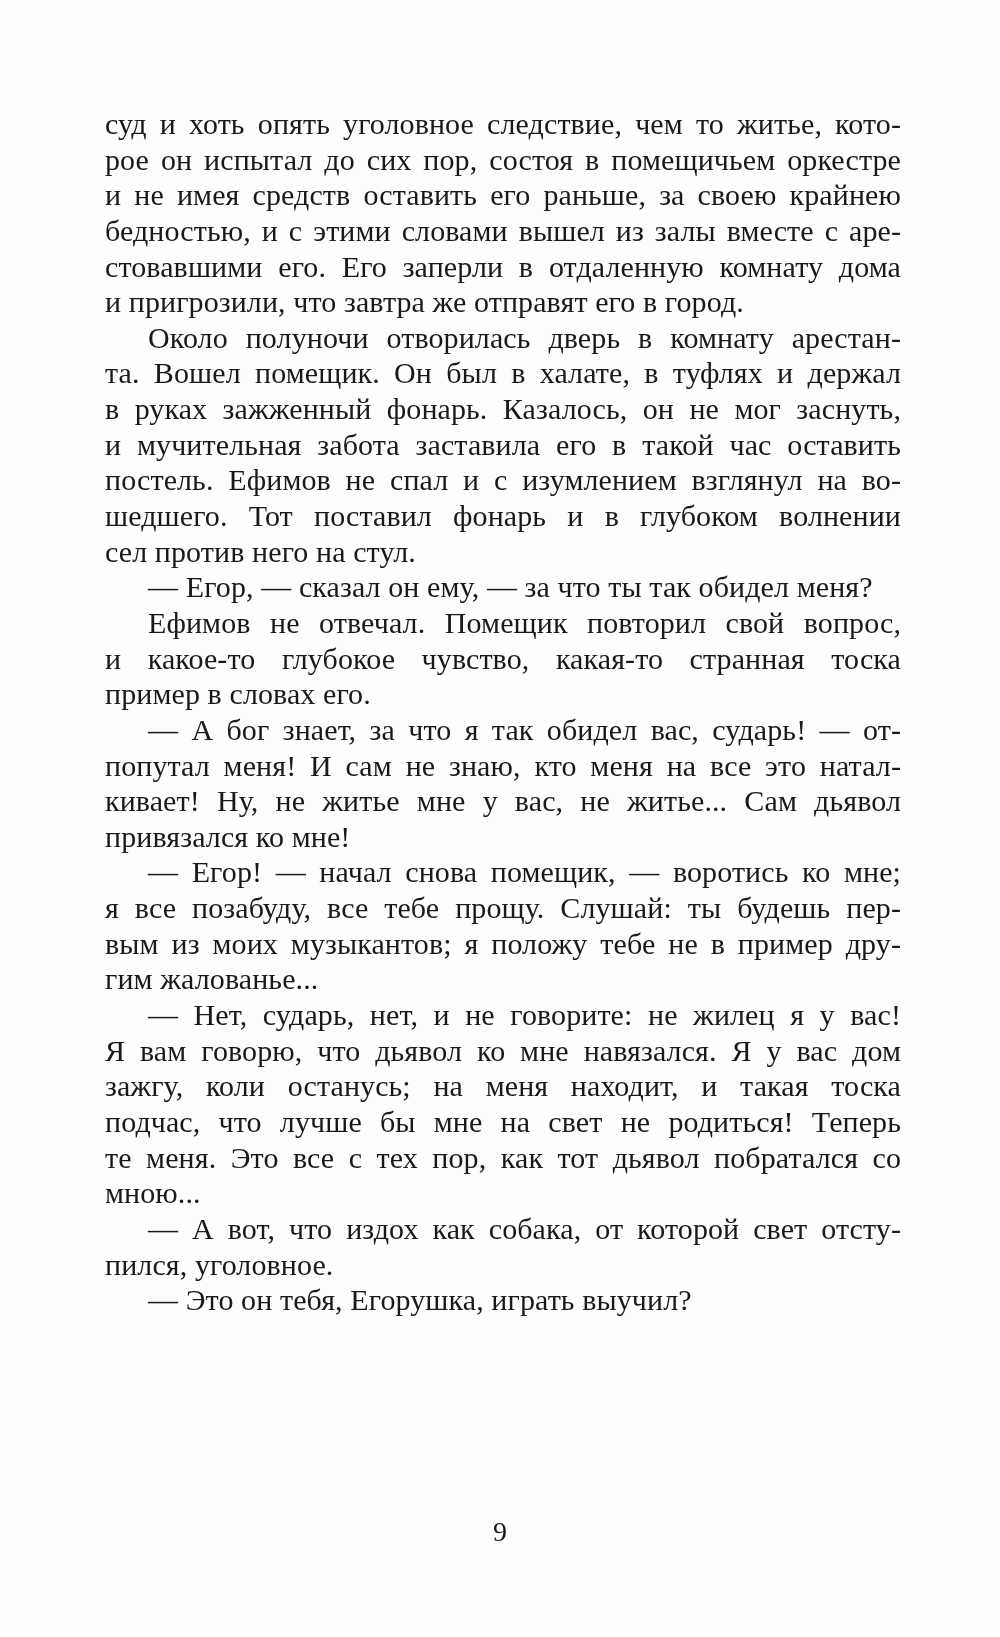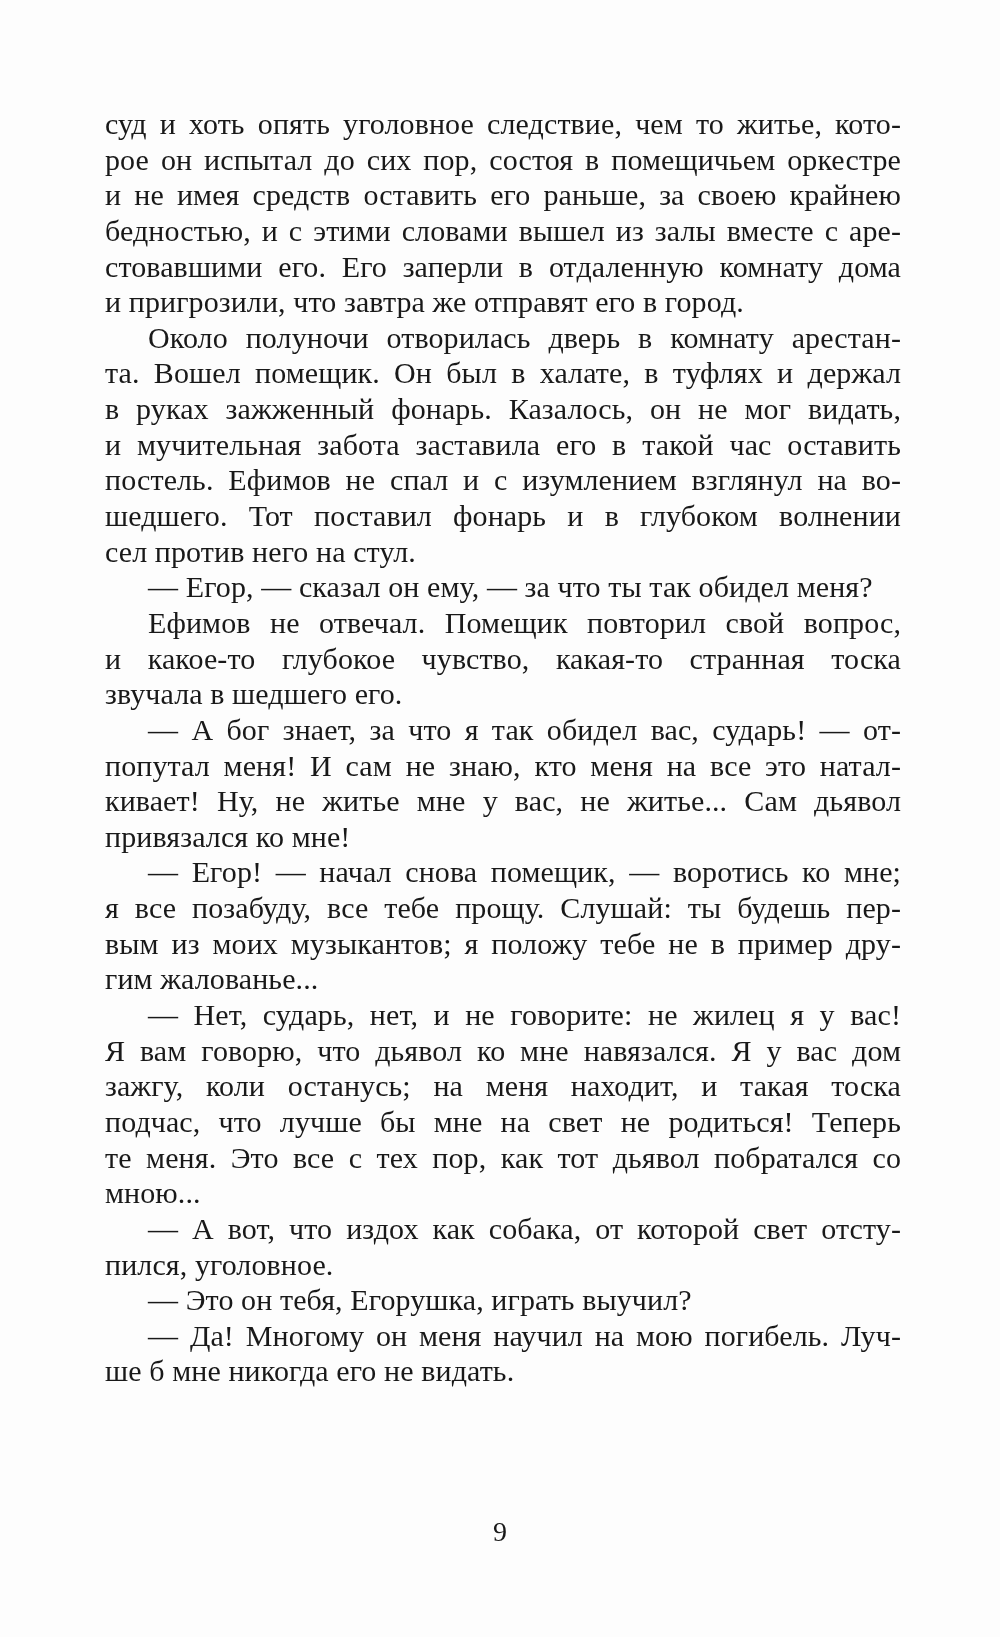--- a/index.html
+++ b/index.html
@@ -64,33 +64,33 @@
         <div class="line">суд и хоть опять уголовное следствие, чем то житье, кото-</div>
         <div class="line">рое он испытал до сих пор, состоя в помещичьем оркестре</div>
         <div class="line">и не имея средств оставить его раньше, за своею крайнею</div>
         <div class="line">бедностью, и с этими словами вышел из залы вместе с аре-</div>
         <div class="line">стовавшими его. Его заперли в отдаленную комнату дома</div>
         <div class="line para-end">и пригрозили, что завтра же отправят его в город.</div>
       </div>
       <div class="paragraph">
         <div class="line indent">Около полуночи отворилась дверь в комнату арестан-</div>
         <div class="line">та. Вошел помещик. Он был в халате, в туфлях и держал</div>
-        <div class="line">в руках зажженный фонарь. Казалось, он не мог видать,</div>
+        <div class="line">в руках зажженный фонарь. Казалось, он не мог заснуть,</div>
         <div class="line">и мучительная забота заставила его в такой час оставить</div>
         <div class="line">постель. Ефимов не спал и с изумлением взглянул на во-</div>
         <div class="line">шедшего. Тот поставил фонарь и в глубоком волнении</div>
         <div class="line para-end">сел против него на стул.</div>
       </div>
       <div class="paragraph">
         <div class="line para-end indent">— Егор, — сказал он ему, — за что ты так обидел меня?</div>
       </div>
       <div class="paragraph">
         <div class="line indent">Ефимов не отвечал. Помещик повторил свой вопрос,</div>
         <div class="line">и какое-то глубокое чувство, какая-то странная тоска</div>
-        <div class="line para-end">звучала в шедшего его.</div>
+        <div class="line para-end">пример в словах его.</div>
       </div>
       <div class="paragraph">
         <div class="line indent">— А бог знает, за что я так обидел вас, сударь! — от-</div>
         <div class="line">попутал меня! И сам не знаю, кто меня на все это натал-</div>
         <div class="line">кивает! Ну, не житье мне у вас, не житье... Сам дьявол</div>
         <div class="line para-end">привязался ко мне!</div>
       </div>
       <div class="paragraph">
         <div class="line indent">— Егор! — начал снова помещик, — воротись ко мне;</div>
         <div class="line">я все позабуду, все тебе прощу. Слушай: ты будешь пер-</div>
@@ -105,19 +105,15 @@
         <div class="line">те меня. Это все с тех пор, как тот дьявол побратался со</div>
         <div class="line para-end">мною...</div>
       </div>
       <div class="paragraph">
         <div class="line indent">— А вот, что издох как собака, от которой свет отсту-</div>
         <div class="line para-end">пился, уголовное.</div>
       </div>
       <div class="paragraph">
         <div class="line para-end indent">— Это он тебя, Егорушка, играть выучил?</div>
       </div>
-      <div class="paragraph">
-        <div class="line indent">— Да! Многому он меня научил на мою погибель. Луч-</div>
-        <div class="line para-end">ше б мне никогда его не видать.</div>
-      </div>
     </div>
   <div class="page-number">9</div>
 </div>
 
 </body></html>

